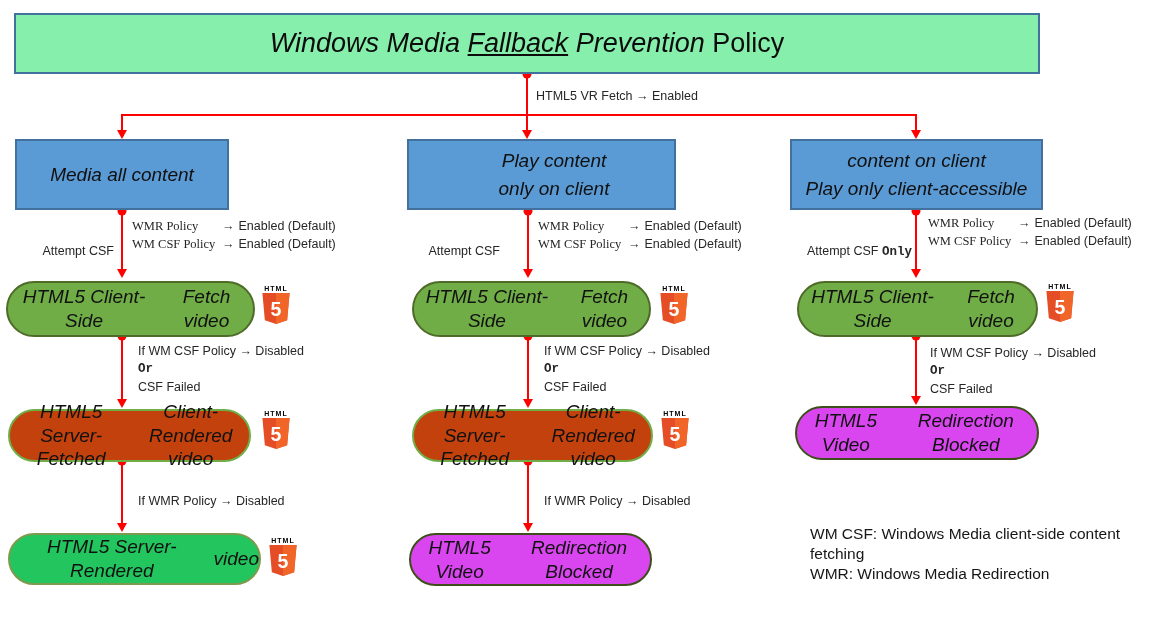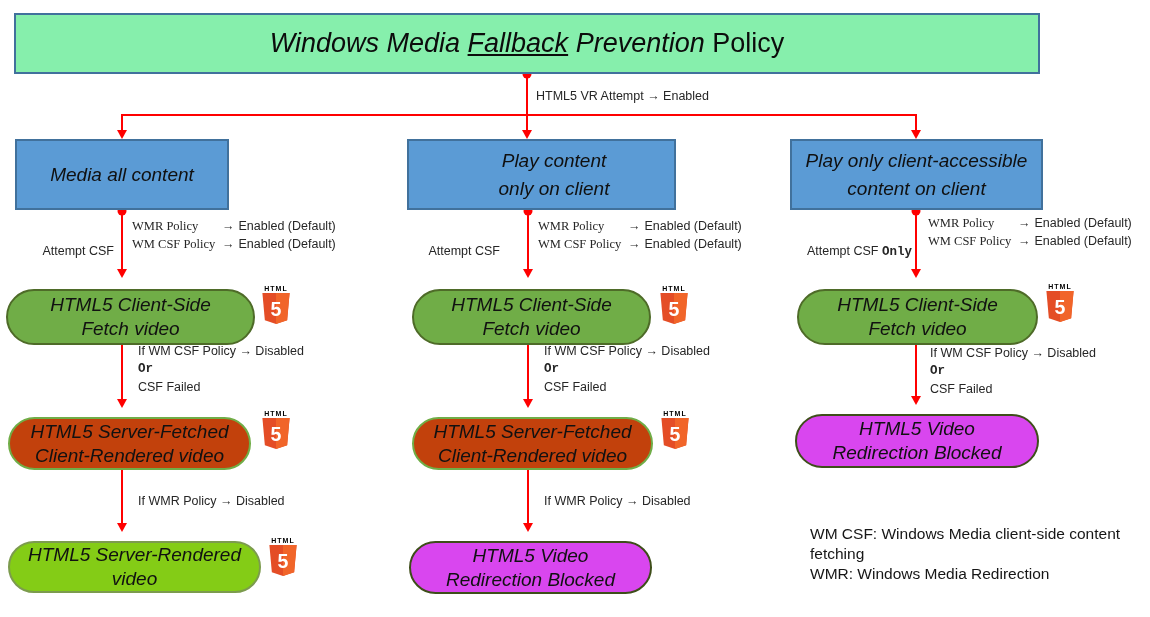--- a/index.html
+++ b/index.html
@@ -22,26 +22,26 @@
   .hbox{
     background:#5b9bd5;border:2px solid #41719c;
     display:flex;flex-direction:column;align-items:center;justify-content:center;
     font-size:19px;font-style:italic;color:#101010;line-height:1.45;text-align:center;
   }
   .hbox1{left:15px;top:139px;width:210px;height:67px;}
   .hbox2{left:407px;top:139px;width:240px;height:67px;padding-left:25px;}
   .hbox3{left:790px;top:139px;width:249px;height:67px;}
   
   .node{
-    border-radius:30px;display:flex;flex-direction:column;align-items:center;justify-content:center;
-    font-size:19px;font-style:italic;color:#111111;line-height:1.26;text-align:right;margin-top:8px;
+    border-radius:30px;display:flex;flex-direction:row;align-items:center;justify-content:center;
+    font-size:19px;font-style:italic;color:#111111;line-height:1.26;text-align:center;
   }
   .green{background:#70ad47;border:2px solid #4e6b28;}
   .yellow{background:#c2410c;border:2px solid #70ad47;}
-  .orange{background:#84cc16;border:2px solid #7c9b4e;}
+  .orange{background:#22c55e;border:2px solid #7c9b4e;}
   .red{background:#d946ef;border:2px solid #3e4e1a;}
   .g1{left:6px;top:281px;width:245px;height:52px;}
   .g2{left:412px;top:281px;width:235px;height:52px;}
   .g3{left:797px;top:281px;width:237px;height:52px;}
   .y1{left:8px;top:409px;width:239px;height:49px;}
   .y2{left:412px;top:409px;width:237px;height:49px;}
   .o1{left:8px;top:533px;width:249px;height:48px;}
   .r2{left:409px;top:533px;width:239px;height:49px;}
   .r3{left:795px;top:406px;width:240px;height:50px;}
   
@@ -133,32 +133,32 @@
         <line x1="528" y1="461" x2="528" y2="524"></line>
           <polygon points="523,523 533,523 528,532" stroke="none"></polygon>
       </g>
     </g>
   </svg>
 
   <div class="abs banner">
     <div><span class="it">Windows Media </span><span class="it ul">Fallback</span><span class="it"> Prevention</span><span> Policy</span></div>
   </div>
 
-  <div class="abs lbl rootlbl">HTML5 VR Attempt → Enabled</div>
+  <div class="abs lbl rootlbl">HTML5 VR Fetch → Enabled</div>
 
   <div class="abs hbox hbox1">
     <div>Media all content</div>
   </div>
   <div class="abs hbox hbox2">
     <div>Play content</div>
     <div>only on client</div>
   </div>
   <div class="abs hbox hbox3">
+    <div>content on client</div>
     <div>Play only client-accessible</div>
-    <div>content on client</div>
   </div>
 
   <div class="abs lbl right att1">Attempt CSF</div>
   <div class="abs lbl right att2">Attempt CSF</div>
   <div class="abs lbl right att3"><span>Attempt CSF</span> <span class="b">Only</span></div>
 
   <div class="abs lbl pol1">
     <div class="prow">
         <span class="pname">WMR Policy</span>
         <span class="parrow">→</span>

